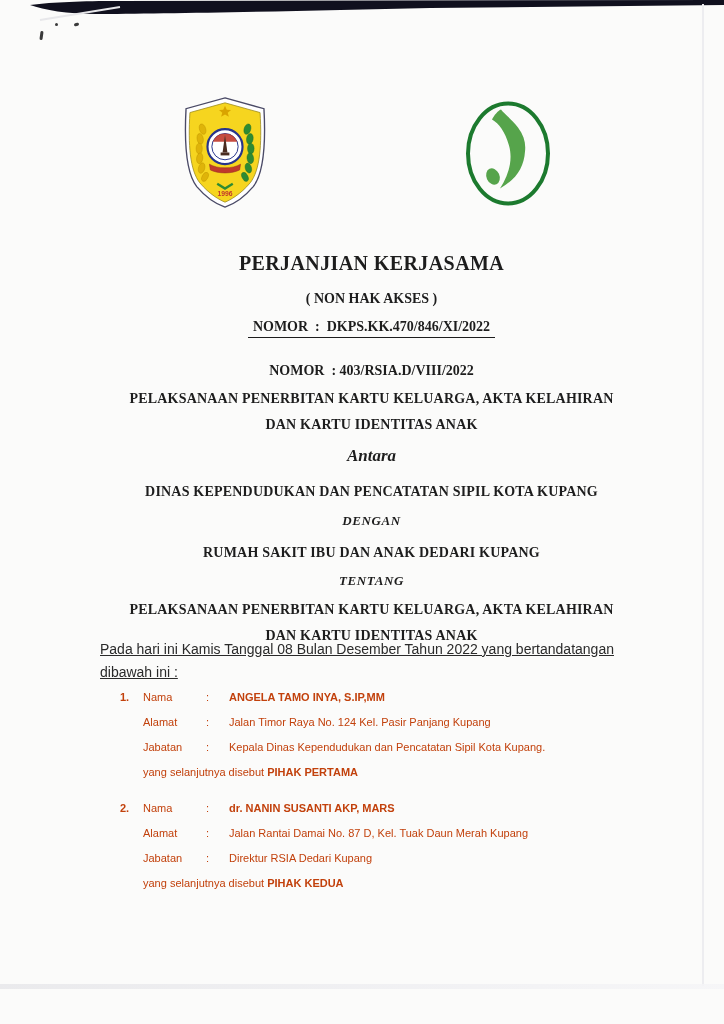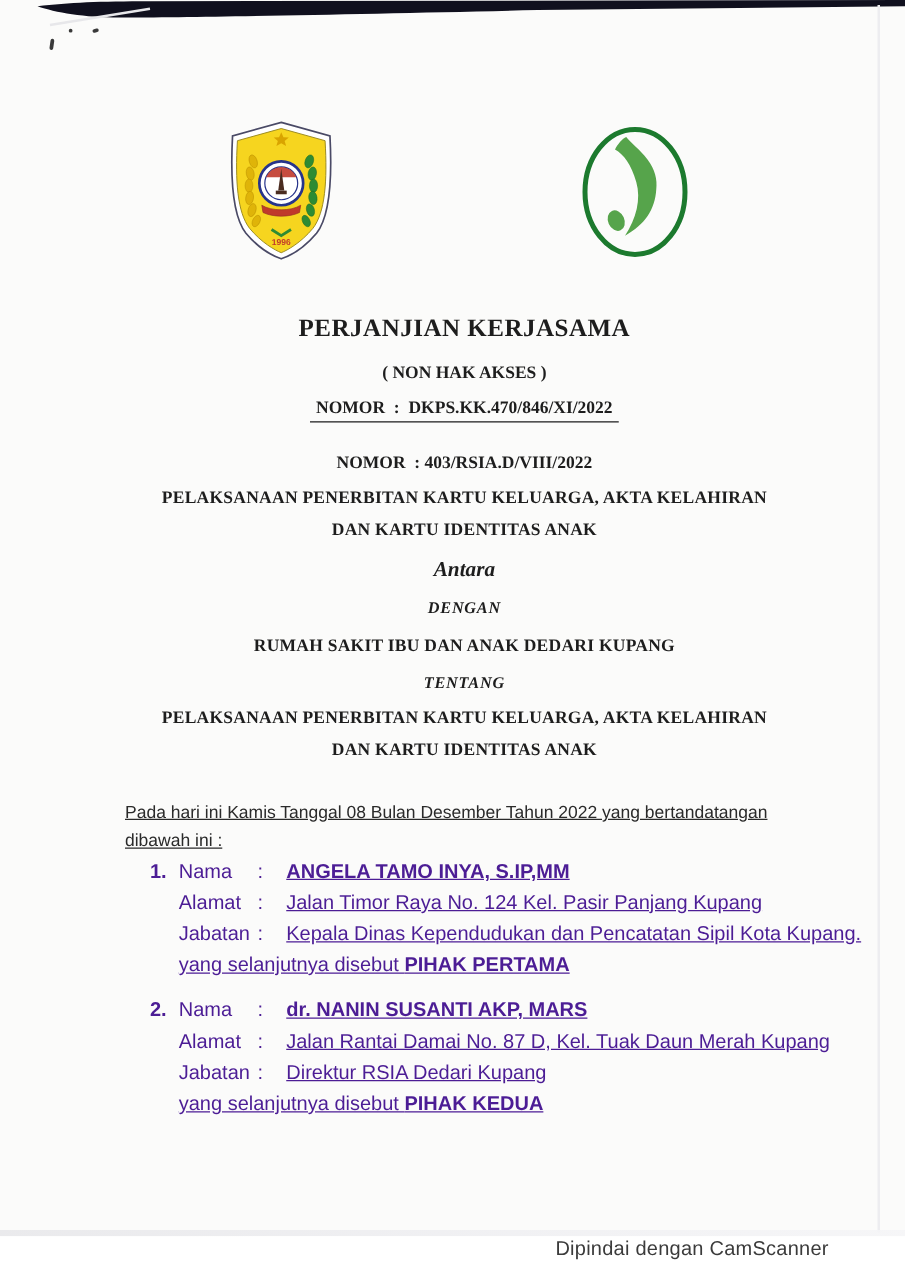--- a/index.html
+++ b/index.html
@@ -40,21 +40,21 @@
   .antara { margin-top:10px; line-height:22px; font-size:17px; font-weight:bold; font-style:italic; }
   .party-a { margin-top:15px; line-height:20px; font-size:14px; font-weight:bold; letter-spacing:.2px; }
   .dengan { margin-top:10px; line-height:18px; font-size:13px; font-weight:bold; font-style:italic; letter-spacing:.6px; }
   .party-b { margin-top:13px; line-height:20px; font-size:14px; font-weight:bold; letter-spacing:.2px; }
   .tentang { margin-top:9px; line-height:18px; font-size:13px; font-weight:bold; font-style:italic; letter-spacing:.6px; }
   .about1 { margin-top:10px; line-height:20px; font-size:14px; font-weight:bold; letter-spacing:.2px; }
   .about2 { margin-top:6px;  line-height:20px; font-size:14px; font-weight:bold; letter-spacing:.2px; }
 
   
   .opening { position:absolute; left:100px; top:638px; font-size:14px; line-height:23px; color:#2a2a2a;text-decoration:underline; }
-  .party-block { position:absolute; left:120px; font-size:16px; color:#4c1d95;text-decoration:underline; }
+  .party-block { position:absolute; left:120px; font-size:11px; color:#c2410c; }
   .pb-1 { top:685px; }
   .pb-2 { top:796px; }
   .prow { line-height:25px; white-space:nowrap; }
   .idx { display:inline-block; width:23px; font-weight:bold; }
   .lbl { display:inline-block; width:63px; }
   .sep { display:inline-block; width:23px; }
   .strong { font-weight:bold; }
   .pfoot { margin-left:23px; line-height:25px; }
 </style>
 </head>
@@ -113,20 +113,21 @@
   </svg>
 
   <div class="content">
     <div class="doc-title">PERJANJIAN KERJASAMA</div>
     <div class="doc-subtitle">( NON HAK AKSES )</div>
     <div class="num1"><span>NOMOR  :  DKPS.KK.470/846/XI/2022</span></div>
     <div class="num2">NOMOR  : 403/RSIA.D/VIII/2022</div>
     <div class="subj1">PELAKSANAAN PENERBITAN KARTU KELUARGA, AKTA KELAHIRAN</div>
     <div class="subj2">DAN KARTU IDENTITAS ANAK</div>
     <div class="antara">Antara</div>
+    <div class="party-a">DINAS KEPENDUDUKAN DAN PENCATATAN SIPIL KOTA KUPANG</div>
     <div class="dengan">DENGAN</div>
     <div class="party-b">RUMAH SAKIT IBU DAN ANAK DEDARI KUPANG</div>
     <div class="tentang">TENTANG</div>
     <div class="about1">PELAKSANAAN PENERBITAN KARTU KELUARGA, AKTA KELAHIRAN</div>
     <div class="about2">DAN KARTU IDENTITAS ANAK</div>
   </div>
 
   <div class="opening">
     <div>Pada hari ini Kamis Tanggal 08 Bulan Desember Tahun 2022 yang bertandatangan</div>
     <div>dibawah ini :</div>
@@ -156,17 +157,14 @@
     </div>
     <div class="prow">
       <span class="idx"></span><span class="lbl">Jabatan</span><span class="sep">:</span><span>Direktur RSIA Dedari Kupang</span>
     </div>
     <div class="pfoot">
       <span>yang selanjutnya disebut </span><span class="strong">PIHAK KEDUA</span>
     </div>
   </div>
 
   <div class="bottom-shadow"></div>
-  <div class="cam-strip">
-    <div class="cam-note">Dipindai dengan CamScanner</div>
-  </div>
 
 </div>
 
 </body></html>

